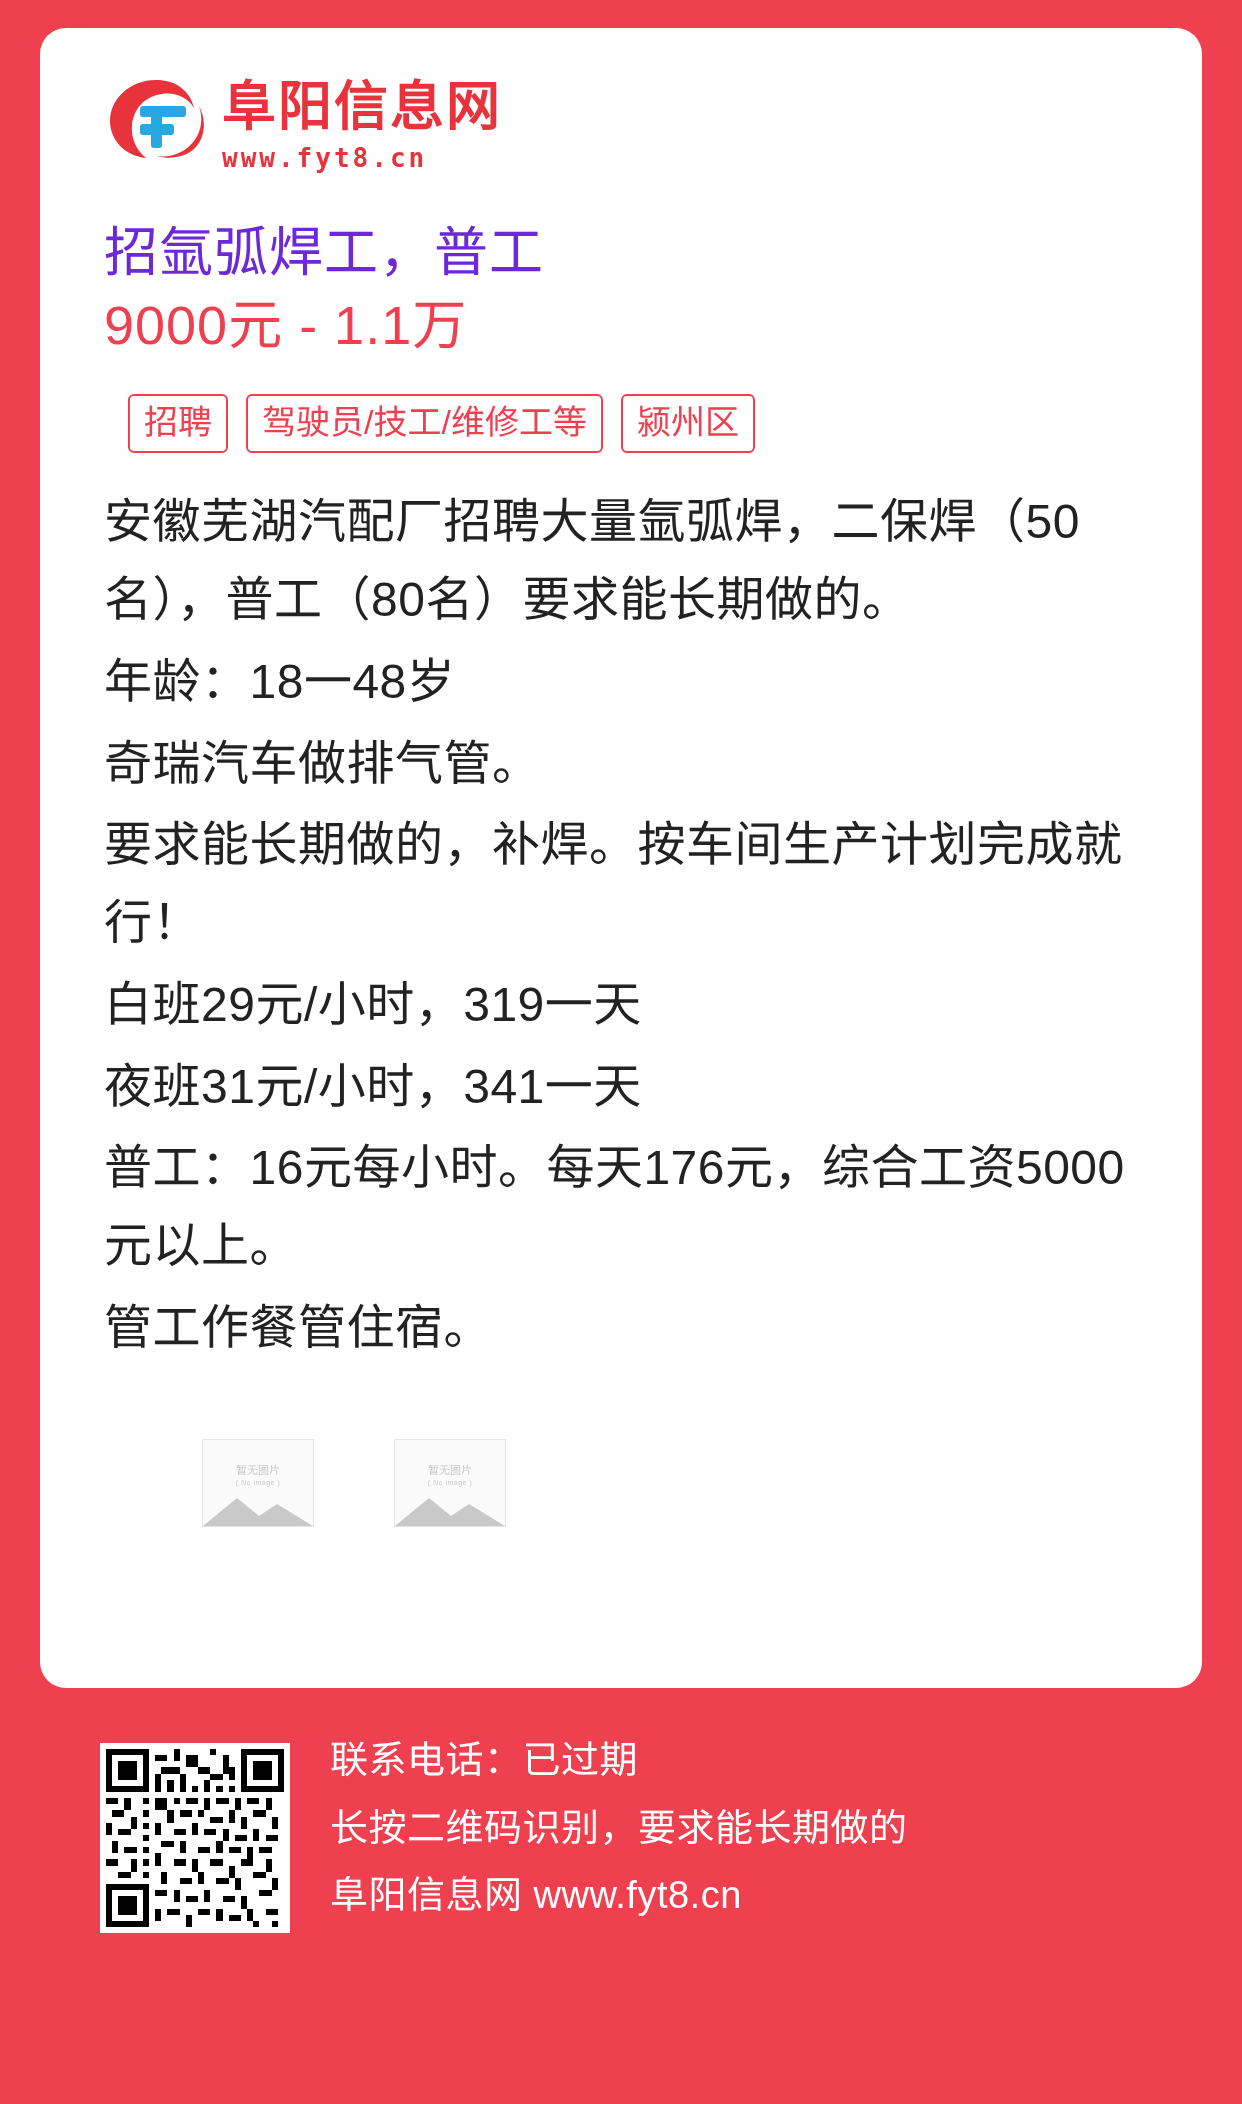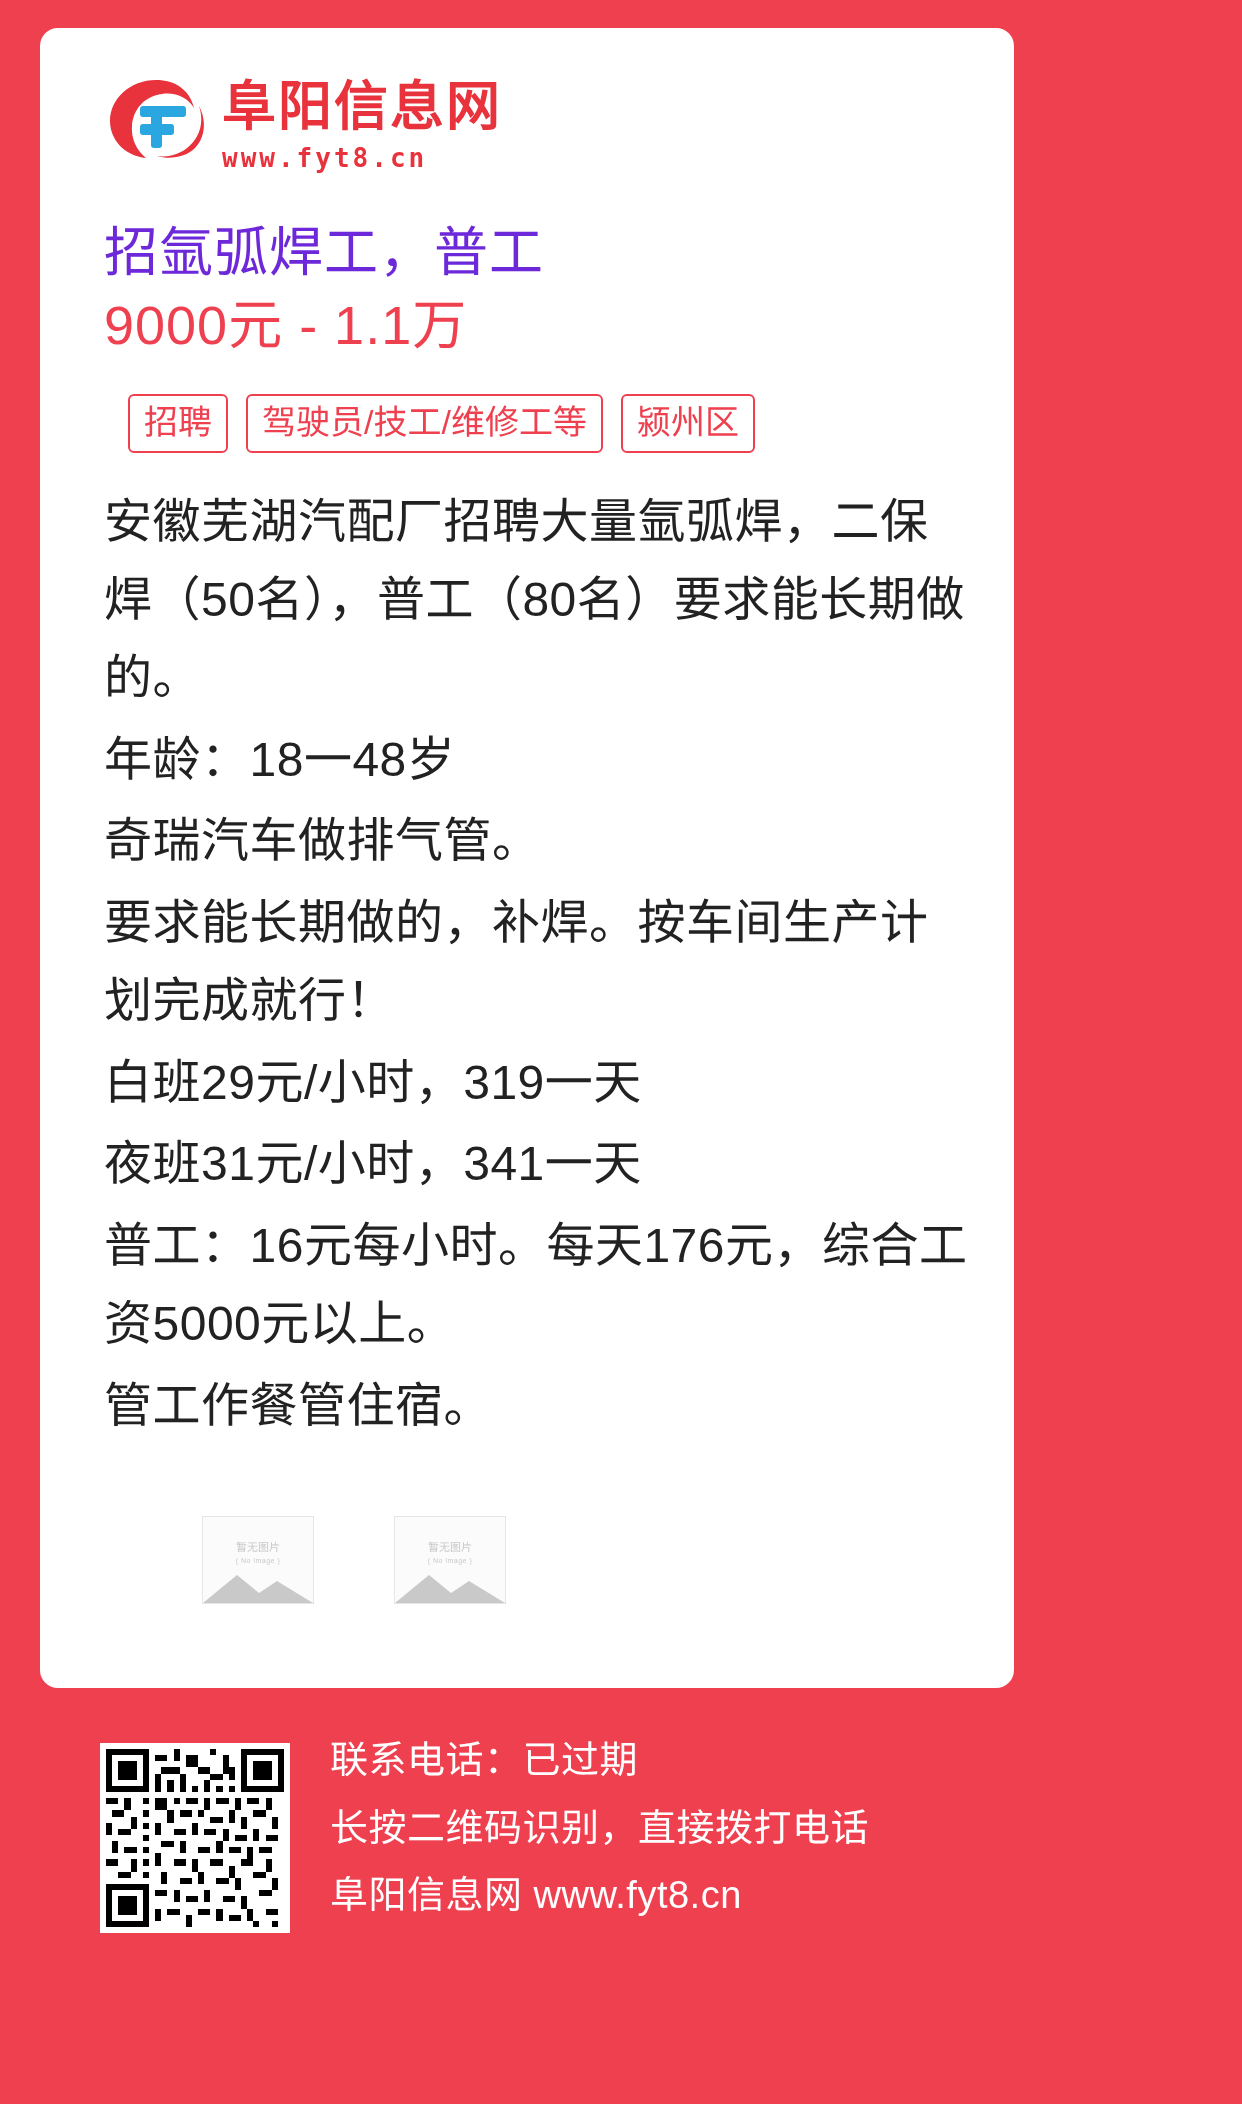--- a/index.html
+++ b/index.html
@@ -16,24 +16,24 @@
   .poster {
     position: relative;
     width: 1242px;
     height: 2104px;
     background: #ef4050;
     box-sizing: border-box;
     padding: 28px 40px 0 40px;
   }
   .card {
     background: #ffffff;
-    border-radius: 18px;
+    border-radius: 26px;
     padding: 36px 42px 40px 42px;
     box-sizing: border-box;
-    width: 974px;
+    width: 1162px;
     min-height: 1660px;
   }
 
   
   .logo-row {
     display: flex;
     align-items: flex-start;
     gap: 14px;
     margin: 12px 0 0 22px;
   }
@@ -370,18 +370,18 @@
             <rect x="20" y="27" width="2" height="1"></rect>
           <rect x="23" y="26" width="1" height="2"></rect>
             <rect x="26" y="26" width="2" height="1"></rect>
           <rect x="27" y="28" width="1" height="1"></rect>
             <rect x="24" y="28" width="1" height="1"></rect>
         </g>
       </svg>
     </div>
     <div class="footer-text">
       <p>联系电话：已过期</p>
-      <p>长按二维码识别，直接拨打电话</p>
+      <p>长按二维码识别，要求能长期做的</p>
       <p class="site">阜阳信息网 www.fyt8.cn</p>
     </div>
   </div>
 
 </div>
 
 </body></html>

